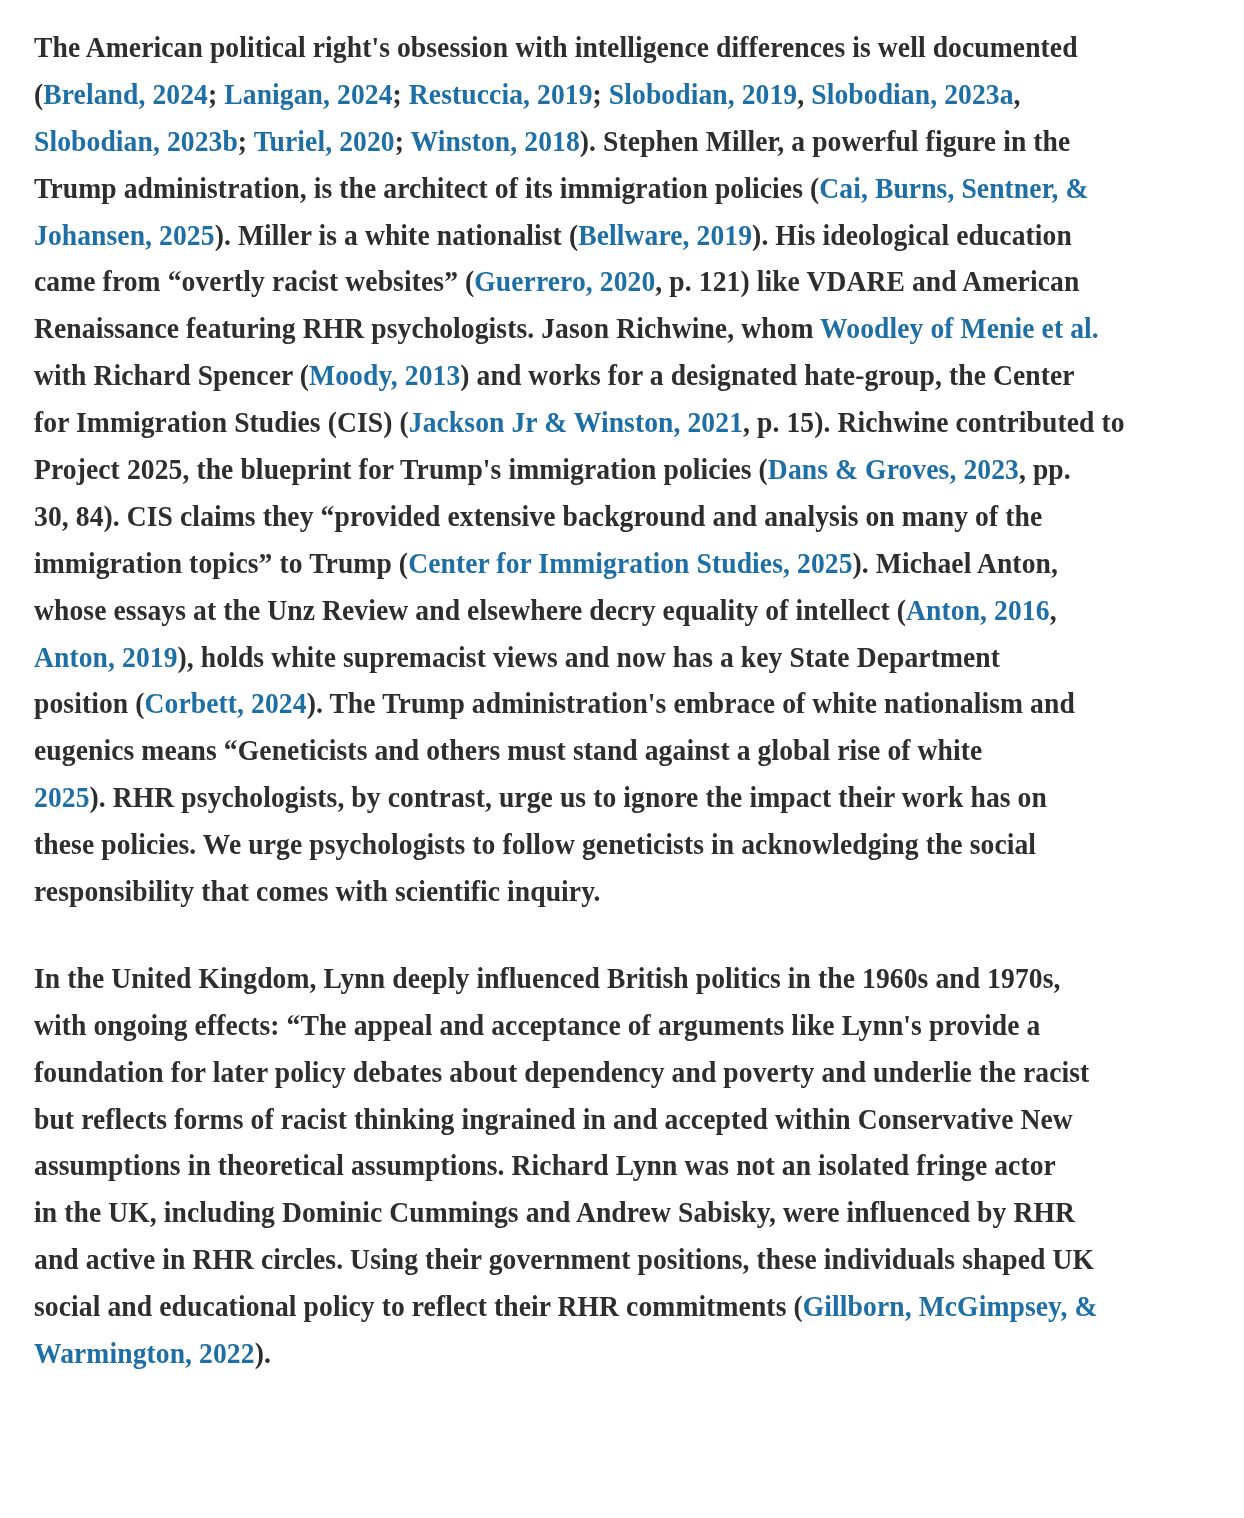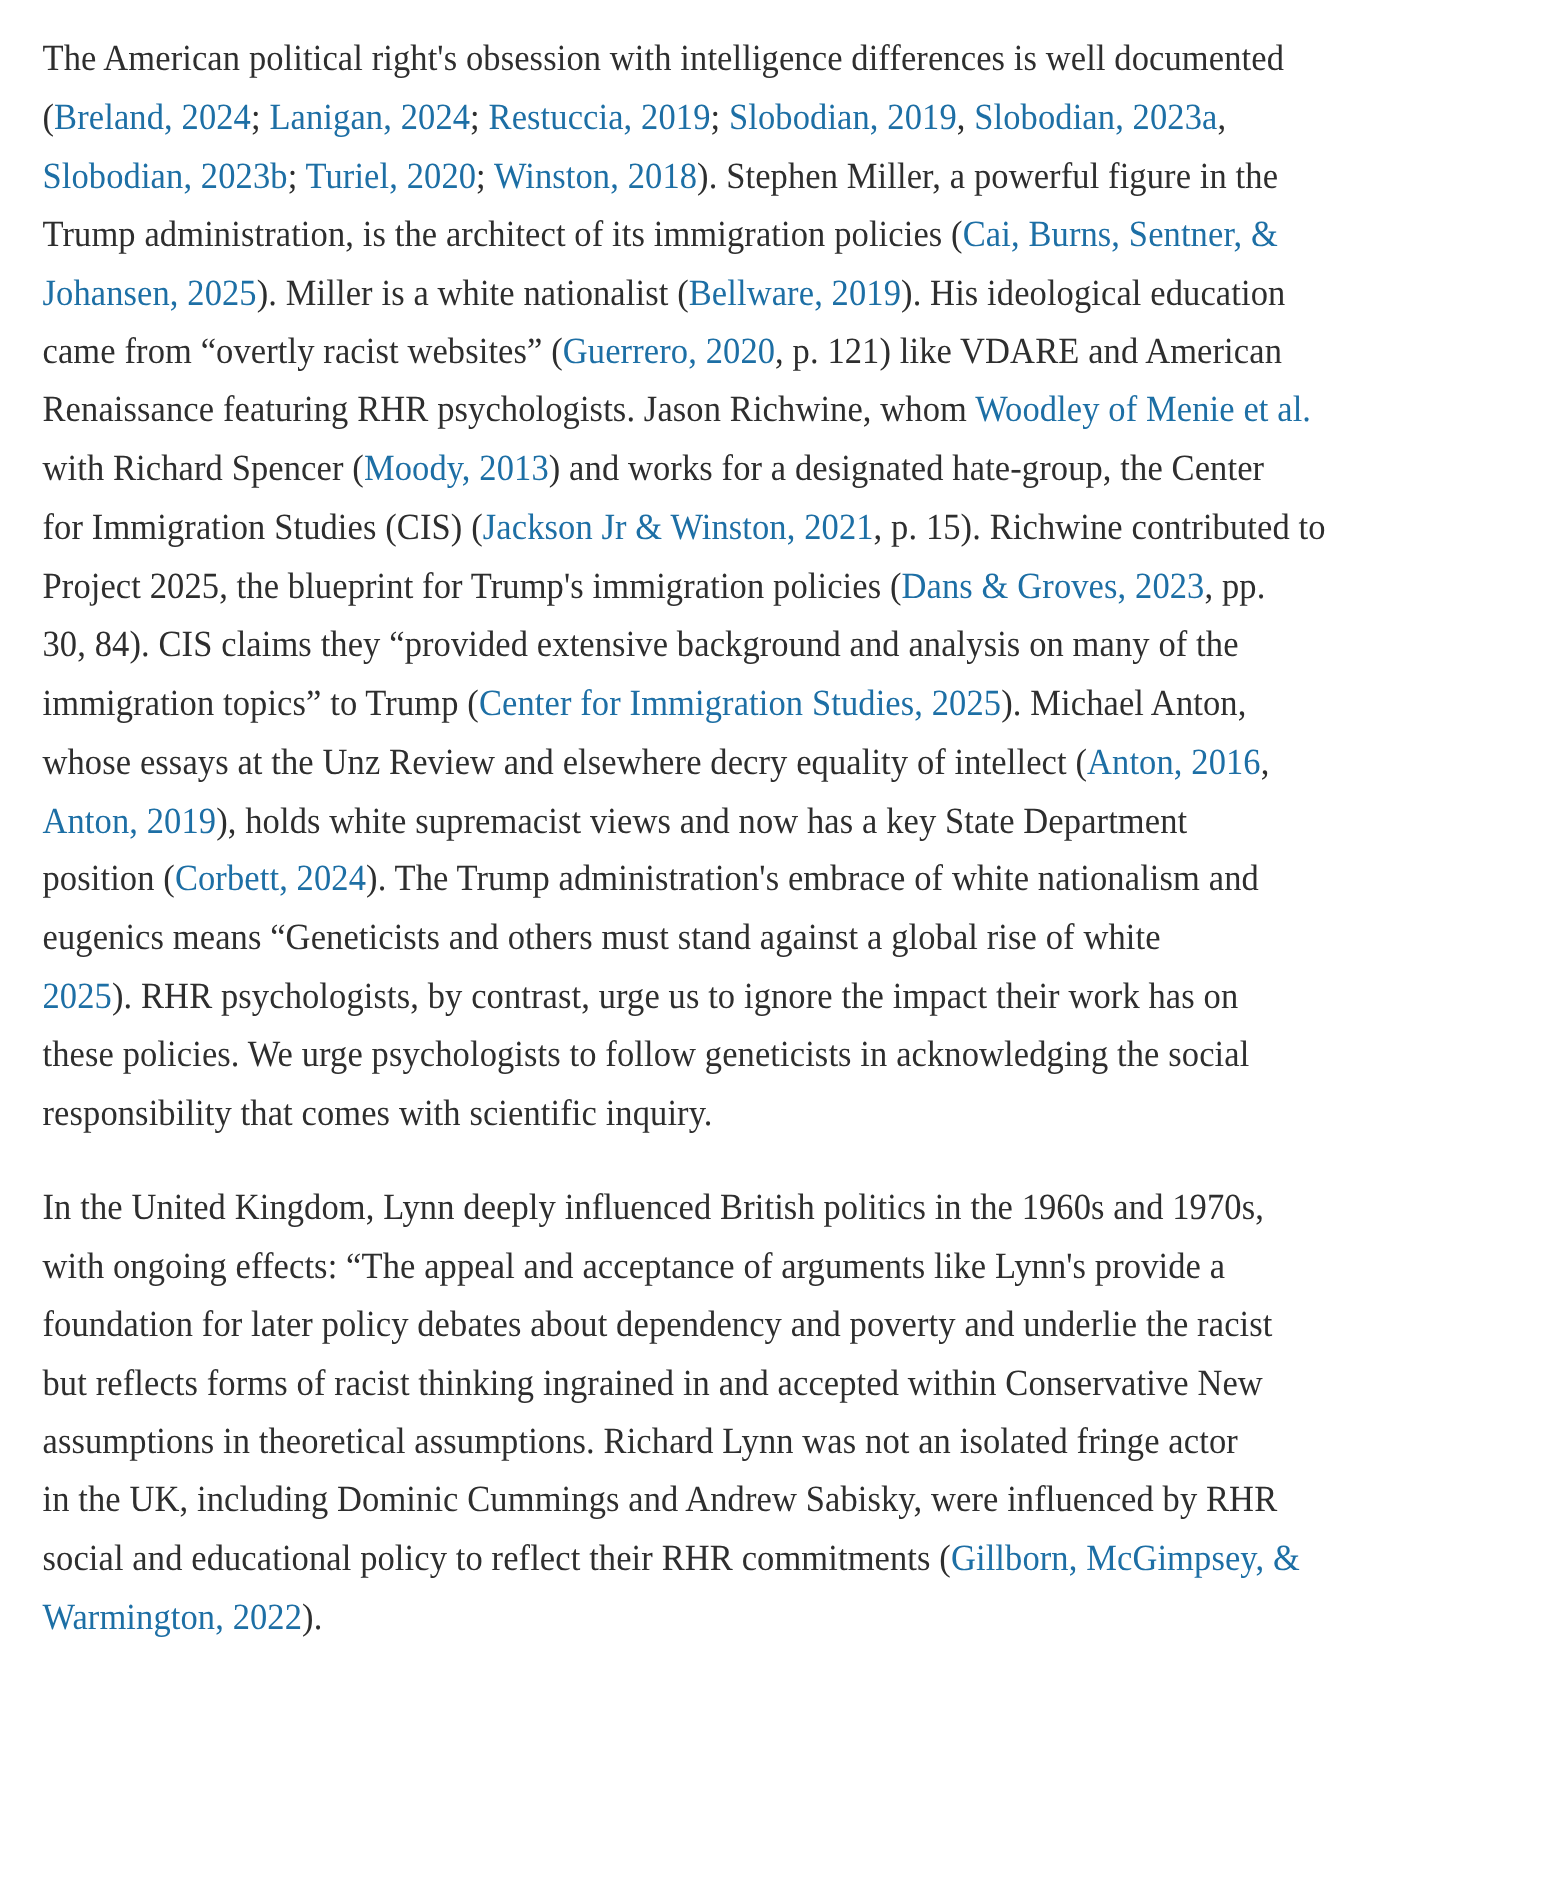--- a/index.html
+++ b/index.html
@@ -20,28 +20,29 @@
       width: 1190px;
       color: #2e2e2e;
       font-family: "Liberation Serif", "DejaVu Serif", serif;
       font-size: 29.5px;
       letter-spacing: 0.1px;
     }
     .paragraph {
       margin: 0;
     }
     .paragraph + .paragraph {
-      margin-top: 28px;
+      margin-top: 40px;
     }
     .line {
       display: block;
       height: 46.9px;
       line-height: 46.9px;
       white-space: pre;
       transform-origin: left center;
+      font-weight: bold;
     }
     .line-inner {
       display: inline-block;
       transform-origin: left center;
       white-space: pre;
     }
     a.cite {
       color: #1d6fa5;
       text-decoration: none;
       cursor: pointer;
@@ -75,16 +76,17 @@
       <span class="line"><span class="line-inner" style="transform: scaleX(0.935);"><span class="txt" style="color: rgb(46, 46, 46);">these policies. We urge psychologists to follow geneticists in acknowledging the social</span></span></span>
       <span class="line"><span class="line-inner" style="transform: scaleX(0.935);"><span class="txt" style="color: rgb(46, 46, 46);">responsibility that comes with scientific inquiry.</span></span></span>
     </p>
   <p class="paragraph">
       <span class="line"><span class="line-inner" style="transform: scaleX(0.935);"><span class="txt" style="color: rgb(46, 46, 46);">In the United Kingdom, Lynn deeply influenced British politics in the 1960s and 1970s,</span></span></span>
       <span class="line"><span class="line-inner" style="transform: scaleX(0.935);"><span class="txt" style="color: rgb(46, 46, 46);">with ongoing effects: “The appeal and acceptance of arguments like Lynn's provide a</span></span></span>
       <span class="line"><span class="line-inner" style="transform: scaleX(0.935);"><span class="txt" style="color: rgb(46, 46, 46);">foundation for later policy debates about dependency and poverty and underlie the racist</span></span></span>
       <span class="line"><span class="line-inner" style="transform: scaleX(0.935);"><span class="txt" style="color: rgb(46, 46, 46);">but reflects forms of racist thinking ingrained in and accepted within Conservative New</span></span></span>
       <span class="line"><span class="line-inner" style="transform: scaleX(0.935);"><span class="txt" style="color: rgb(46, 46, 46);">assumptions in theoretical assumptions. Richard Lynn was not an isolated fringe actor</span></span></span>
       <span class="line"><span class="line-inner" style="transform: scaleX(0.935);"><span class="txt" style="color: rgb(46, 46, 46);">in the UK, including Dominic Cummings and Andrew Sabisky, were influenced by RHR</span></span></span>
+      <span class="line"><span class="line-inner" style="transform: scaleX(0.935);"><span class="txt" style="color: rgb(46, 46, 46);">and active in RHR circles. Using their government positions, these individuals shaped UK</span></span></span>
       <span class="line"><span class="line-inner" style="transform: scaleX(0.935);"><span class="txt" style="color: rgb(46, 46, 46);">social and educational policy to reflect their RHR commitments (</span><a class="cite" style="color: rgb(29, 111, 165);">Gillborn, McGimpsey, &amp;</a></span></span>
       <span class="line"><span class="line-inner" style="transform: scaleX(0.935);"><a class="cite" style="color: rgb(29, 111, 165);">Warmington, 2022</a><span class="txt" style="color: rgb(46, 46, 46);">).</span></span></span>
     </p>
 </div>
 
 </body></html>

